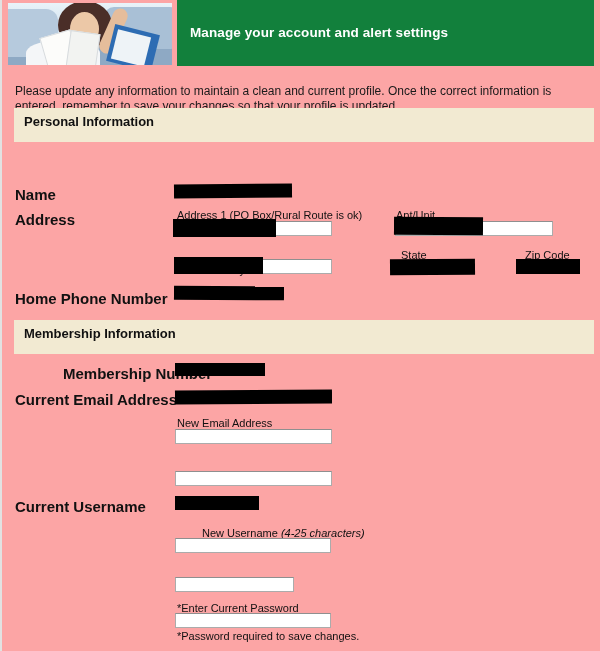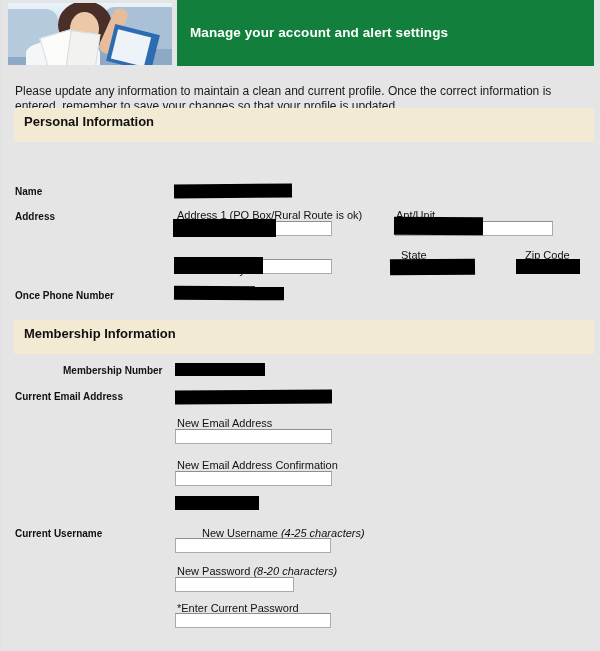--- a/index.html
+++ b/index.html
@@ -1,17 +1,17 @@
 <!DOCTYPE html>
 <html><head>
 <meta charset="utf-8">
 <style>
   html,body{margin:0;padding:0;background:#ffffff;}
   body{font-family:"Liberation Sans", sans-serif; color:#1a1a1a;}
-  .page{position:relative;width:600px;height:651px;background:#e5e5e5;overflow:hidden;border-left:2px solid #e2e2e2;box-sizing:border-box;}
+  .page{position:relative;width:600px;height:651px;background:#fca5a5;overflow:hidden;border-left:2px solid #e2e2e2;box-sizing:border-box;}
 
   
   .photo{position:absolute;left:6px;top:3px;width:164px;height:62px;overflow:hidden;background:linear-gradient(180deg,#e9f3f9 0%,#c3d7e7 70%,#b3cadd 100%);}
   .ph{position:absolute;}
   .ph-couch{left:-6px;top:34px;width:176px;height:34px;background:#8ea9c4;border-radius:16px 16px 0 0;}
   .ph-cushion1{left:-12px;top:6px;width:62px;height:48px;background:#b6cadd;border-radius:12px;}
   .ph-cushion2{left:96px;top:4px;width:76px;height:42px;background:#a9c0d6;border-radius:10px;}
   .ph-hair{left:50px;top:-2px;width:54px;height:48px;background:#4a2e28;border-radius:50%;}
   .ph-face{left:62px;top:9px;width:29px;height:34px;background:#ecc8a7;border-radius:50%;}
   .ph-arm{left:98px;top:4px;width:15px;height:48px;background:#e5bd9b;border-radius:8px;transform:rotate(24deg);}
@@ -26,21 +26,21 @@
 
   
   .intro{position:absolute;left:13px;top:72px;width:578px;font-size:12px;line-height:14.5px;}
   .section-bar{position:absolute;left:12px;width:580px;height:34px;background:#f2ead2;}
   .section-bar span{display:block;padding-left:10px;line-height:27px;font-size:13px;font-weight:bold;color:#111;}
   .bar-personal{top:108px;}
   .bar-membership{top:320px;}
   .note{position:absolute;left:13px;top:141px;width:578px;font-size:11.5px;line-height:14px;}
 
   
-  .lbl-bold{position:absolute;font-size:10px;font-weight:bold;color:#111;white-space:nowrap;}
+  .lbl-bold{position:absolute;font-size:15px;font-weight:bold;color:#111;white-space:nowrap;}
   .lbl{position:absolute;font-size:11px;color:#111;white-space:nowrap;}
   .lbl .hint{font-style:italic;}
   .tin{position:absolute;box-sizing:border-box;background:#fff;border:1px solid #ababab;border-top-color:#8f8f8f;height:15px;padding:0 2px;font-size:11px;font-family:"Liberation Sans",sans-serif;}
   .redact{position:absolute;background:#000;}
 </style>
 </head>
 <body>
 
 <div class="page">
 
@@ -83,44 +83,43 @@
   <div class="lbl" style="left:176px;top:264px;margin-left:48px;">City</div>
   <input class="tin" style="left: 173px; top: 259px; width: 157px;">
   <div class="redact" style="left:172px;top:257px;width:89px;height:17px;"></div>
 
   <div class="lbl" style="left:399px;top:249px;">State</div>
   <div class="redact" style="left:388px;top:259px;width:85px;height:16px;transform:rotate(-0.5deg);"></div>
 
   <div class="lbl" style="left:523px;top:249px;">Zip Code</div>
   <div class="redact" style="left:514px;top:259px;width:64px;height:15px;"></div>
 
-  <div class="lbl-bold" style="left:13px;top:290px;">Once Phone Number</div>
+  <div class="lbl-bold" style="left:13px;top:290px;">Home Phone Number</div>
   <div class="redact" style="left:172px;top:286px;width:110px;height:14px;transform:rotate(0.3deg);"></div>
 
   <div class="section-bar bar-membership">
     <span>Membership Information</span>
   </div>
 
   <div class="lbl-bold" style="left:13px;top:365px;padding-left:48px;">Membership Number</div>
   <div class="redact" style="left:173px;top:363px;width:90px;height:13px;"></div>
 
   <div class="lbl-bold" style="left:13px;top:391px;">Current Email Address</div>
   <div class="redact" style="left:173px;top:390px;width:157px;height:14px;transform:rotate(-0.3deg);"></div>
 
   <div class="lbl" style="left:175px;top:417px;">New Email Address</div>
   <input class="tin" style="left: 173px; top: 429px; width: 157px;">
 
-  <div class="lbl" style="left:175px;top:459px;">New Email Address Confirmation</div>
   <input class="tin" style="left: 173px; top: 471px; width: 157px;">
 
-  <div class="lbl-bold" style="left:13px;top:528px;">Current Username</div>
+  <div class="lbl-bold" style="left:13px;top:498px;">Current Username</div>
   <div class="redact" style="left:173px;top:496px;width:84px;height:14px;"></div>
 
   <div class="lbl" style="left:175px;top:527px;padding-left:25px;"><span>New Username</span>&nbsp;<span class="hint">(4-25 characters)</span></div>
   <input class="tin" style="left: 173px; top: 538px; width: 156px;">
 
-  <div class="lbl" style="left:175px;top:565px;"><span>New Password</span>&nbsp;<span class="hint">(8-20 characters)</span></div>
   <input class="tin" type="password" style="left: 173px; top: 577px; width: 119px;">
 
   <div class="lbl" style="left:175px;top:602px;">*Enter Current Password</div>
   <input class="tin" type="password" style="left: 173px; top: 613px; width: 156px;">
+  <div class="lbl" style="left:175px;top:630px;">*Password required to save changes.</div>
 
 </div>
 
 </body></html>

